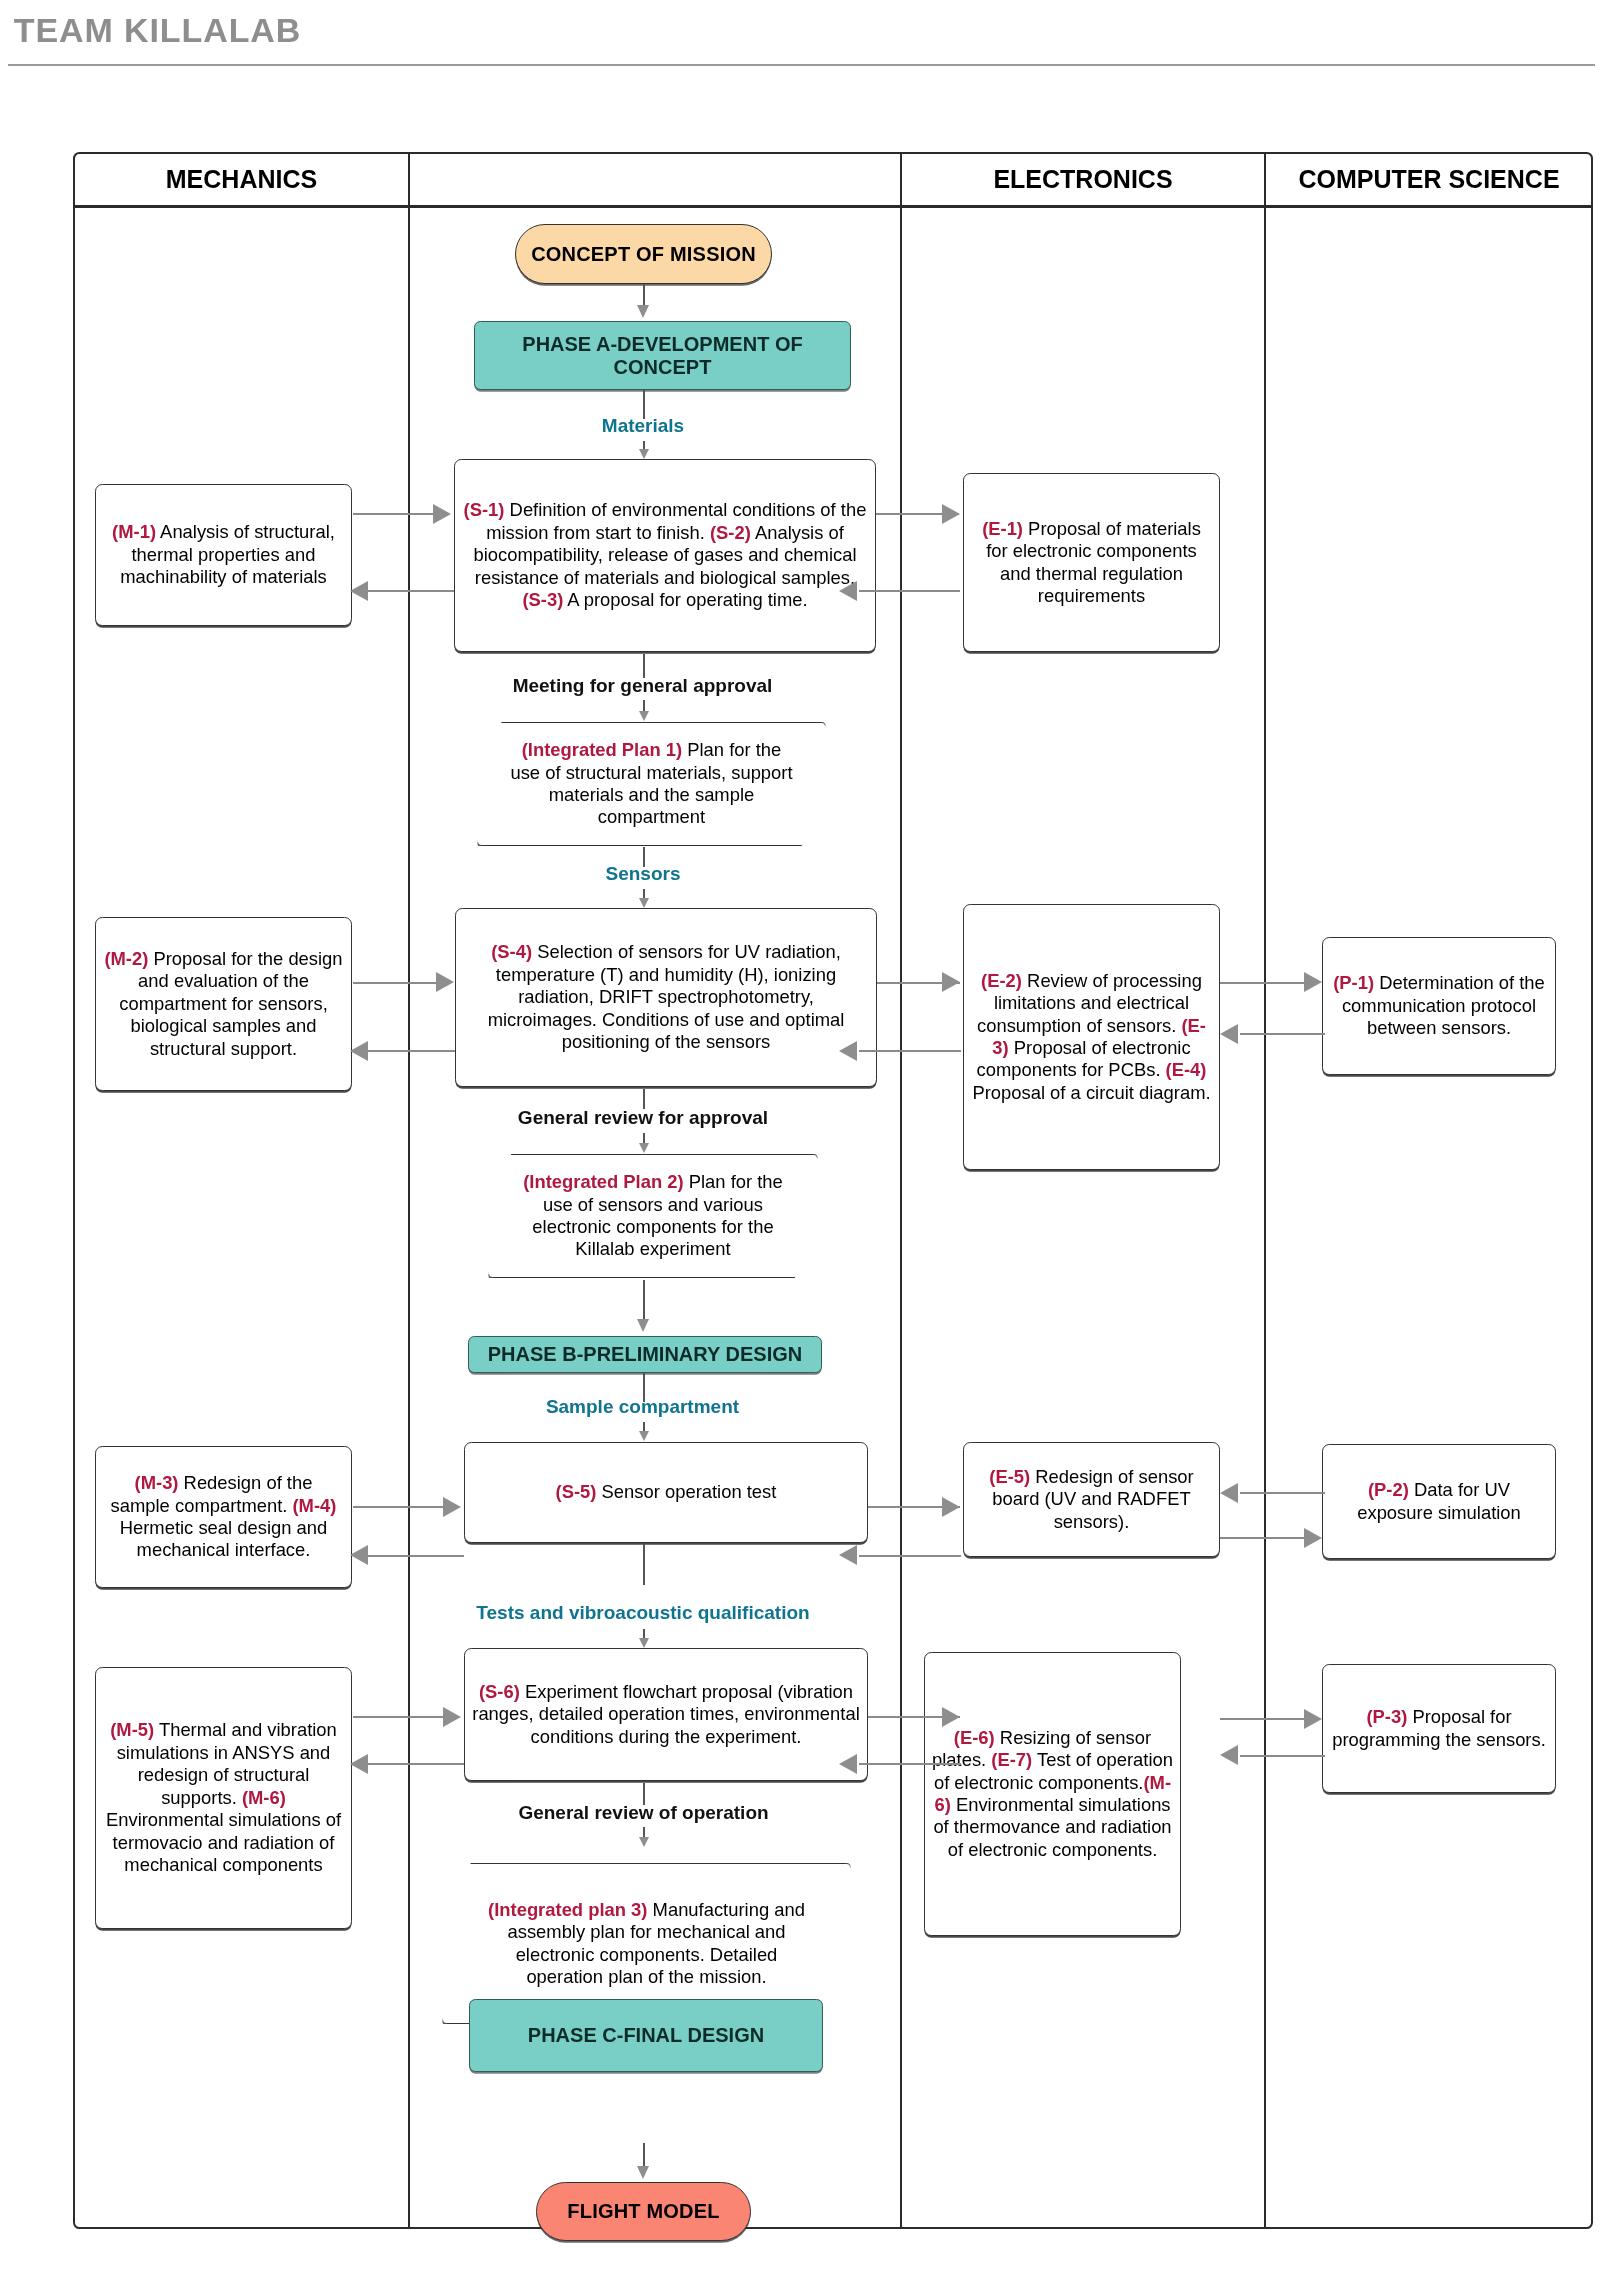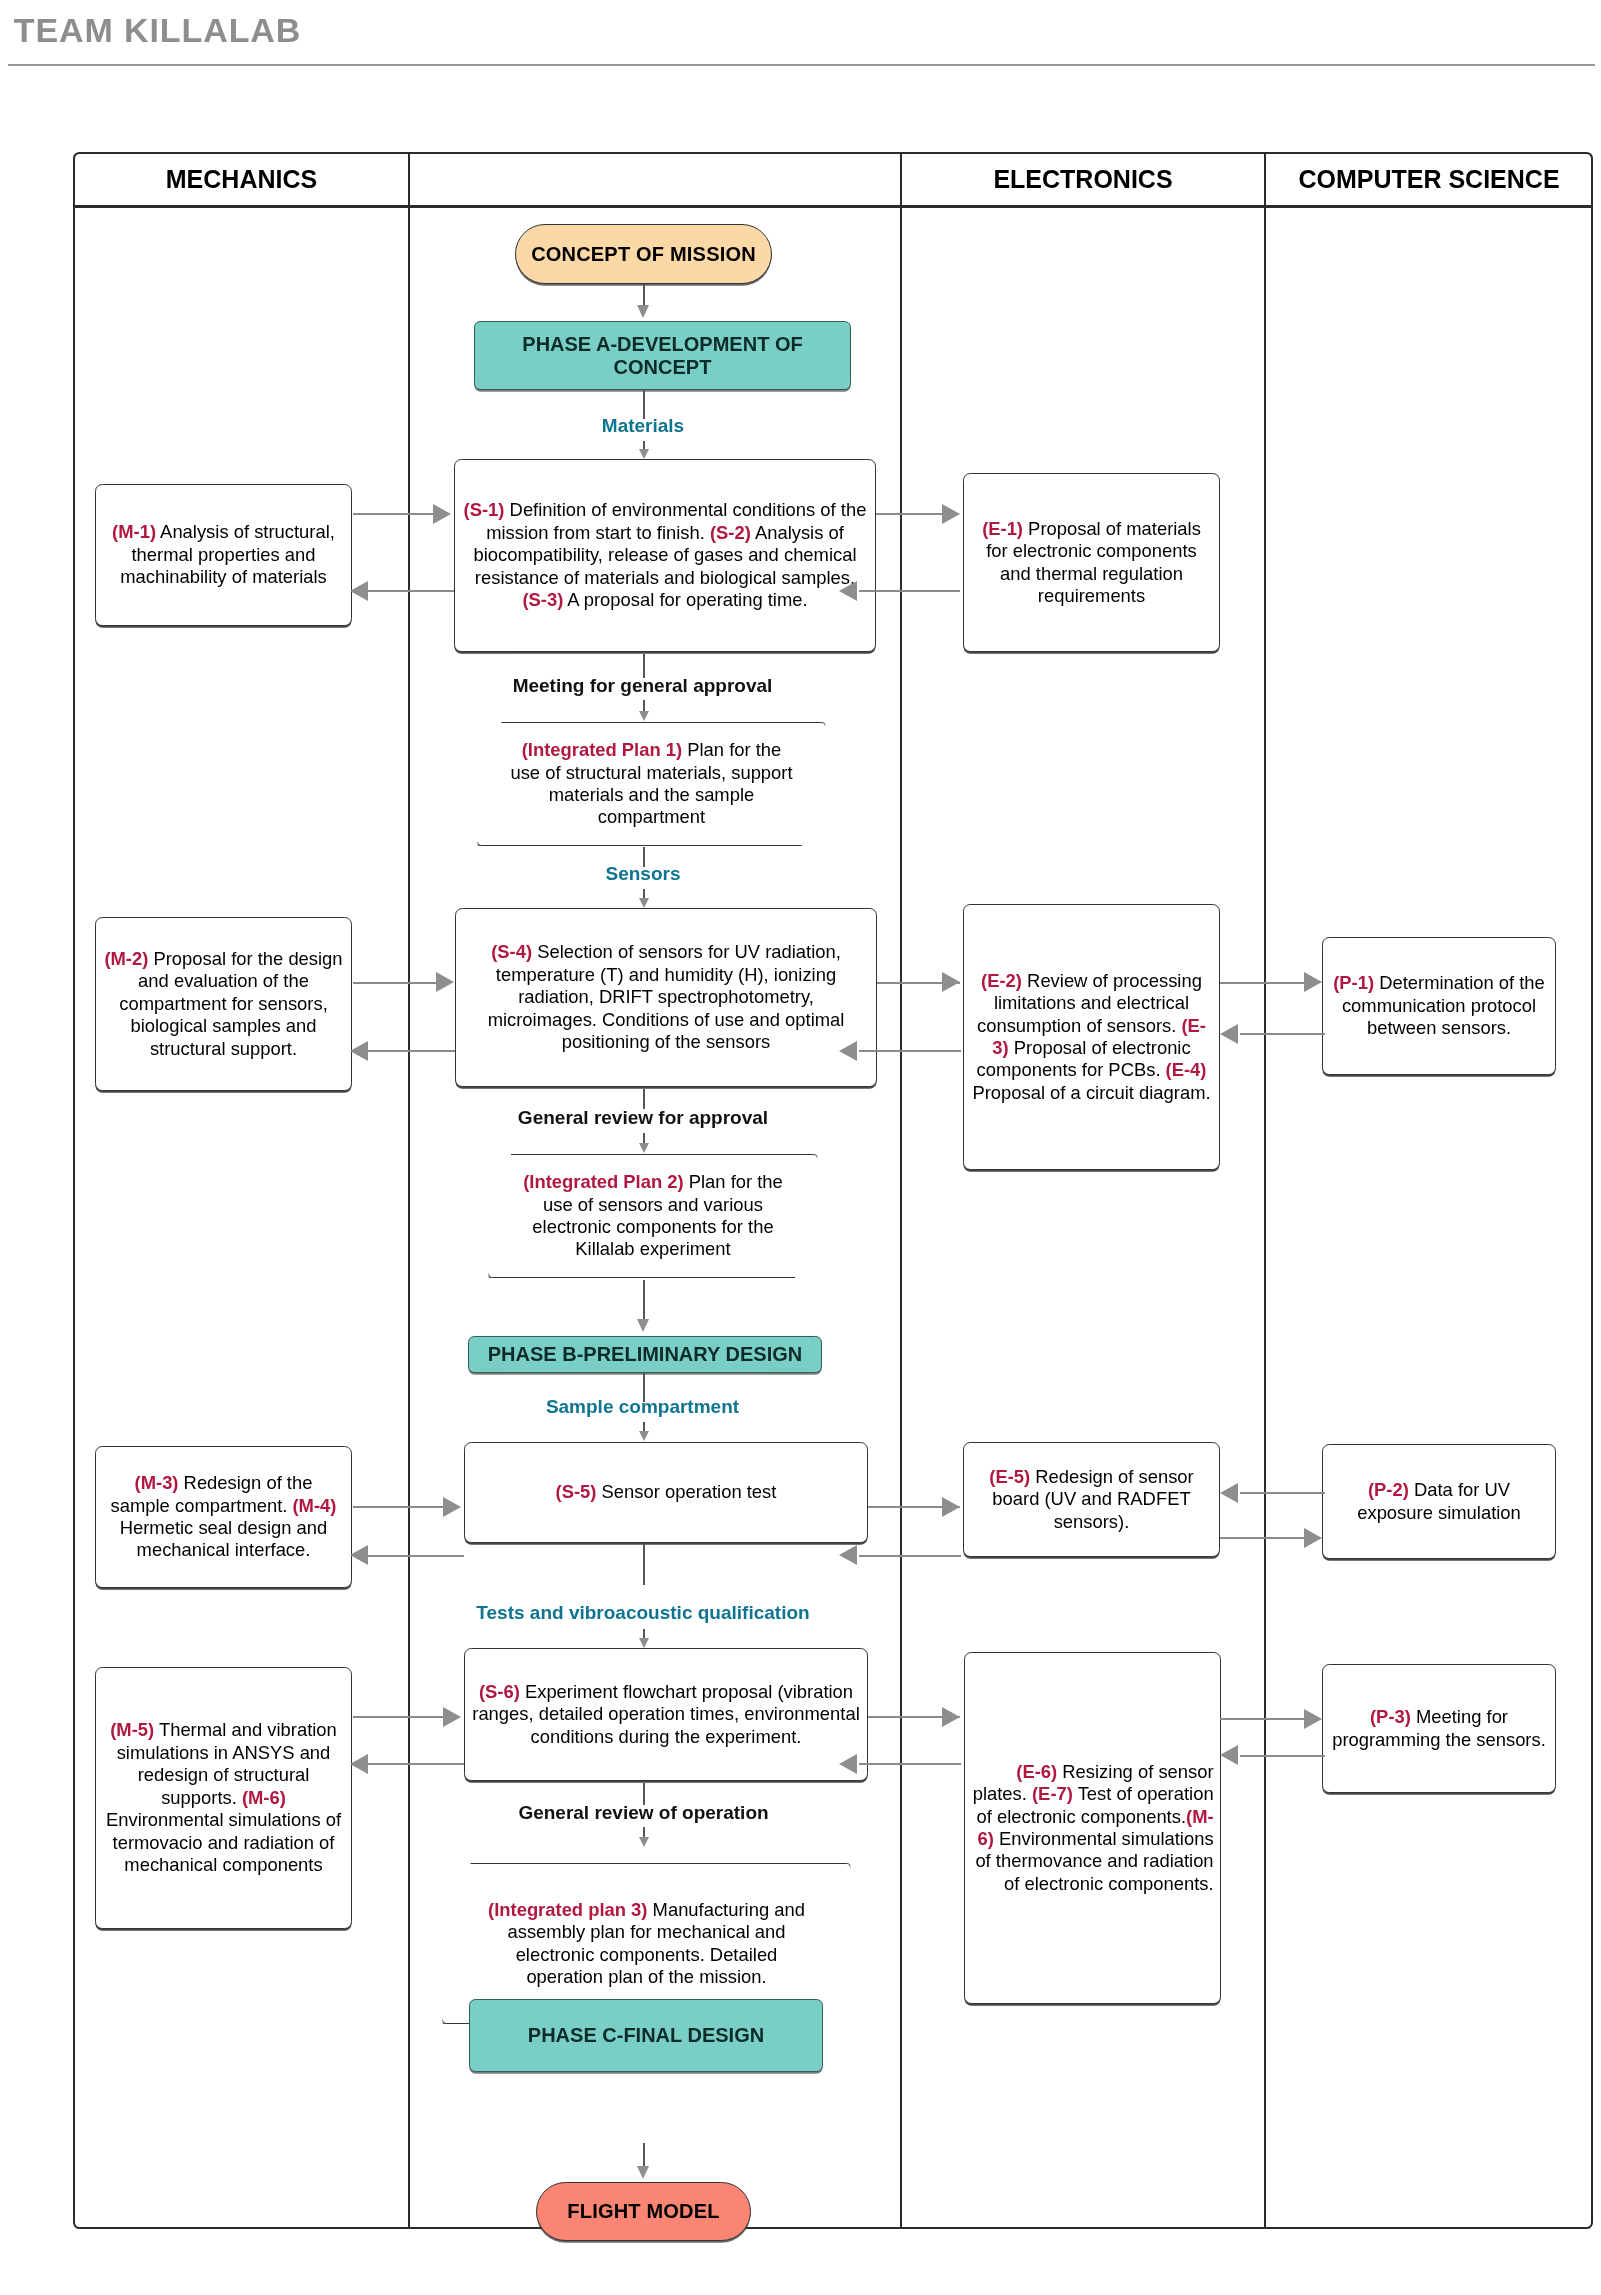--- a/index.html
+++ b/index.html
@@ -294,29 +294,29 @@
     <span class="code">(S-6)</span><span> Experiment flowchart proposal (vibration ranges, detailed operation times, environmental conditions during the experiment.</span>
   </span>
 </div>
 
 <div class="node" style="left:95px;top:1667px;width:257px;height:262px;">
   <span class="inner">
     <span class="code">(M-5)</span><span>  Thermal and vibration simulations in ANSYS and redesign of structural supports. </span><span class="code">(M-6)</span><span> Environmental simulations of termovacio and radiation of mechanical components</span>
   </span>
 </div>
 
-<div class="node" style="left:964px;top:1652px;width:257px;height:352px;text-align:right;">
+<div class="node" style="left:924px;top:1652px;width:257px;height:284px;">
   <span class="inner">
     <span class="code">(E-6)</span><span> Resizing of sensor plates. </span><span class="code">(E-7)</span><span> Test of operation of electronic components.</span><span class="code">(M-6)</span><span> Environmental simulations of thermovance and radiation of electronic components.</span>
   </span>
 </div>
 
 <div class="node" style="left:1322px;top:1664px;width:234px;height:129px;">
   <span class="inner">
-    <span class="code">(P-3)</span><span> Meeting for programming the sensors.</span>
+    <span class="code">(P-3)</span><span> Proposal for programming the sensors.</span>
   </span>
 </div>
 
 <div class="hline" style="left:353px;top:1716px;width:92px;"></div>
 <div class="arrow-r" style="left:443px;top:1707px;"></div>
 <div class="hline" style="left:367px;top:1763px;width:97px;"></div>
 <div class="arrow-l" style="left:350px;top:1754px;"></div>
 
 <div class="hline" style="left:868px;top:1716px;width:92px;"></div>
 <div class="arrow-r" style="left:942px;top:1707px;"></div>

